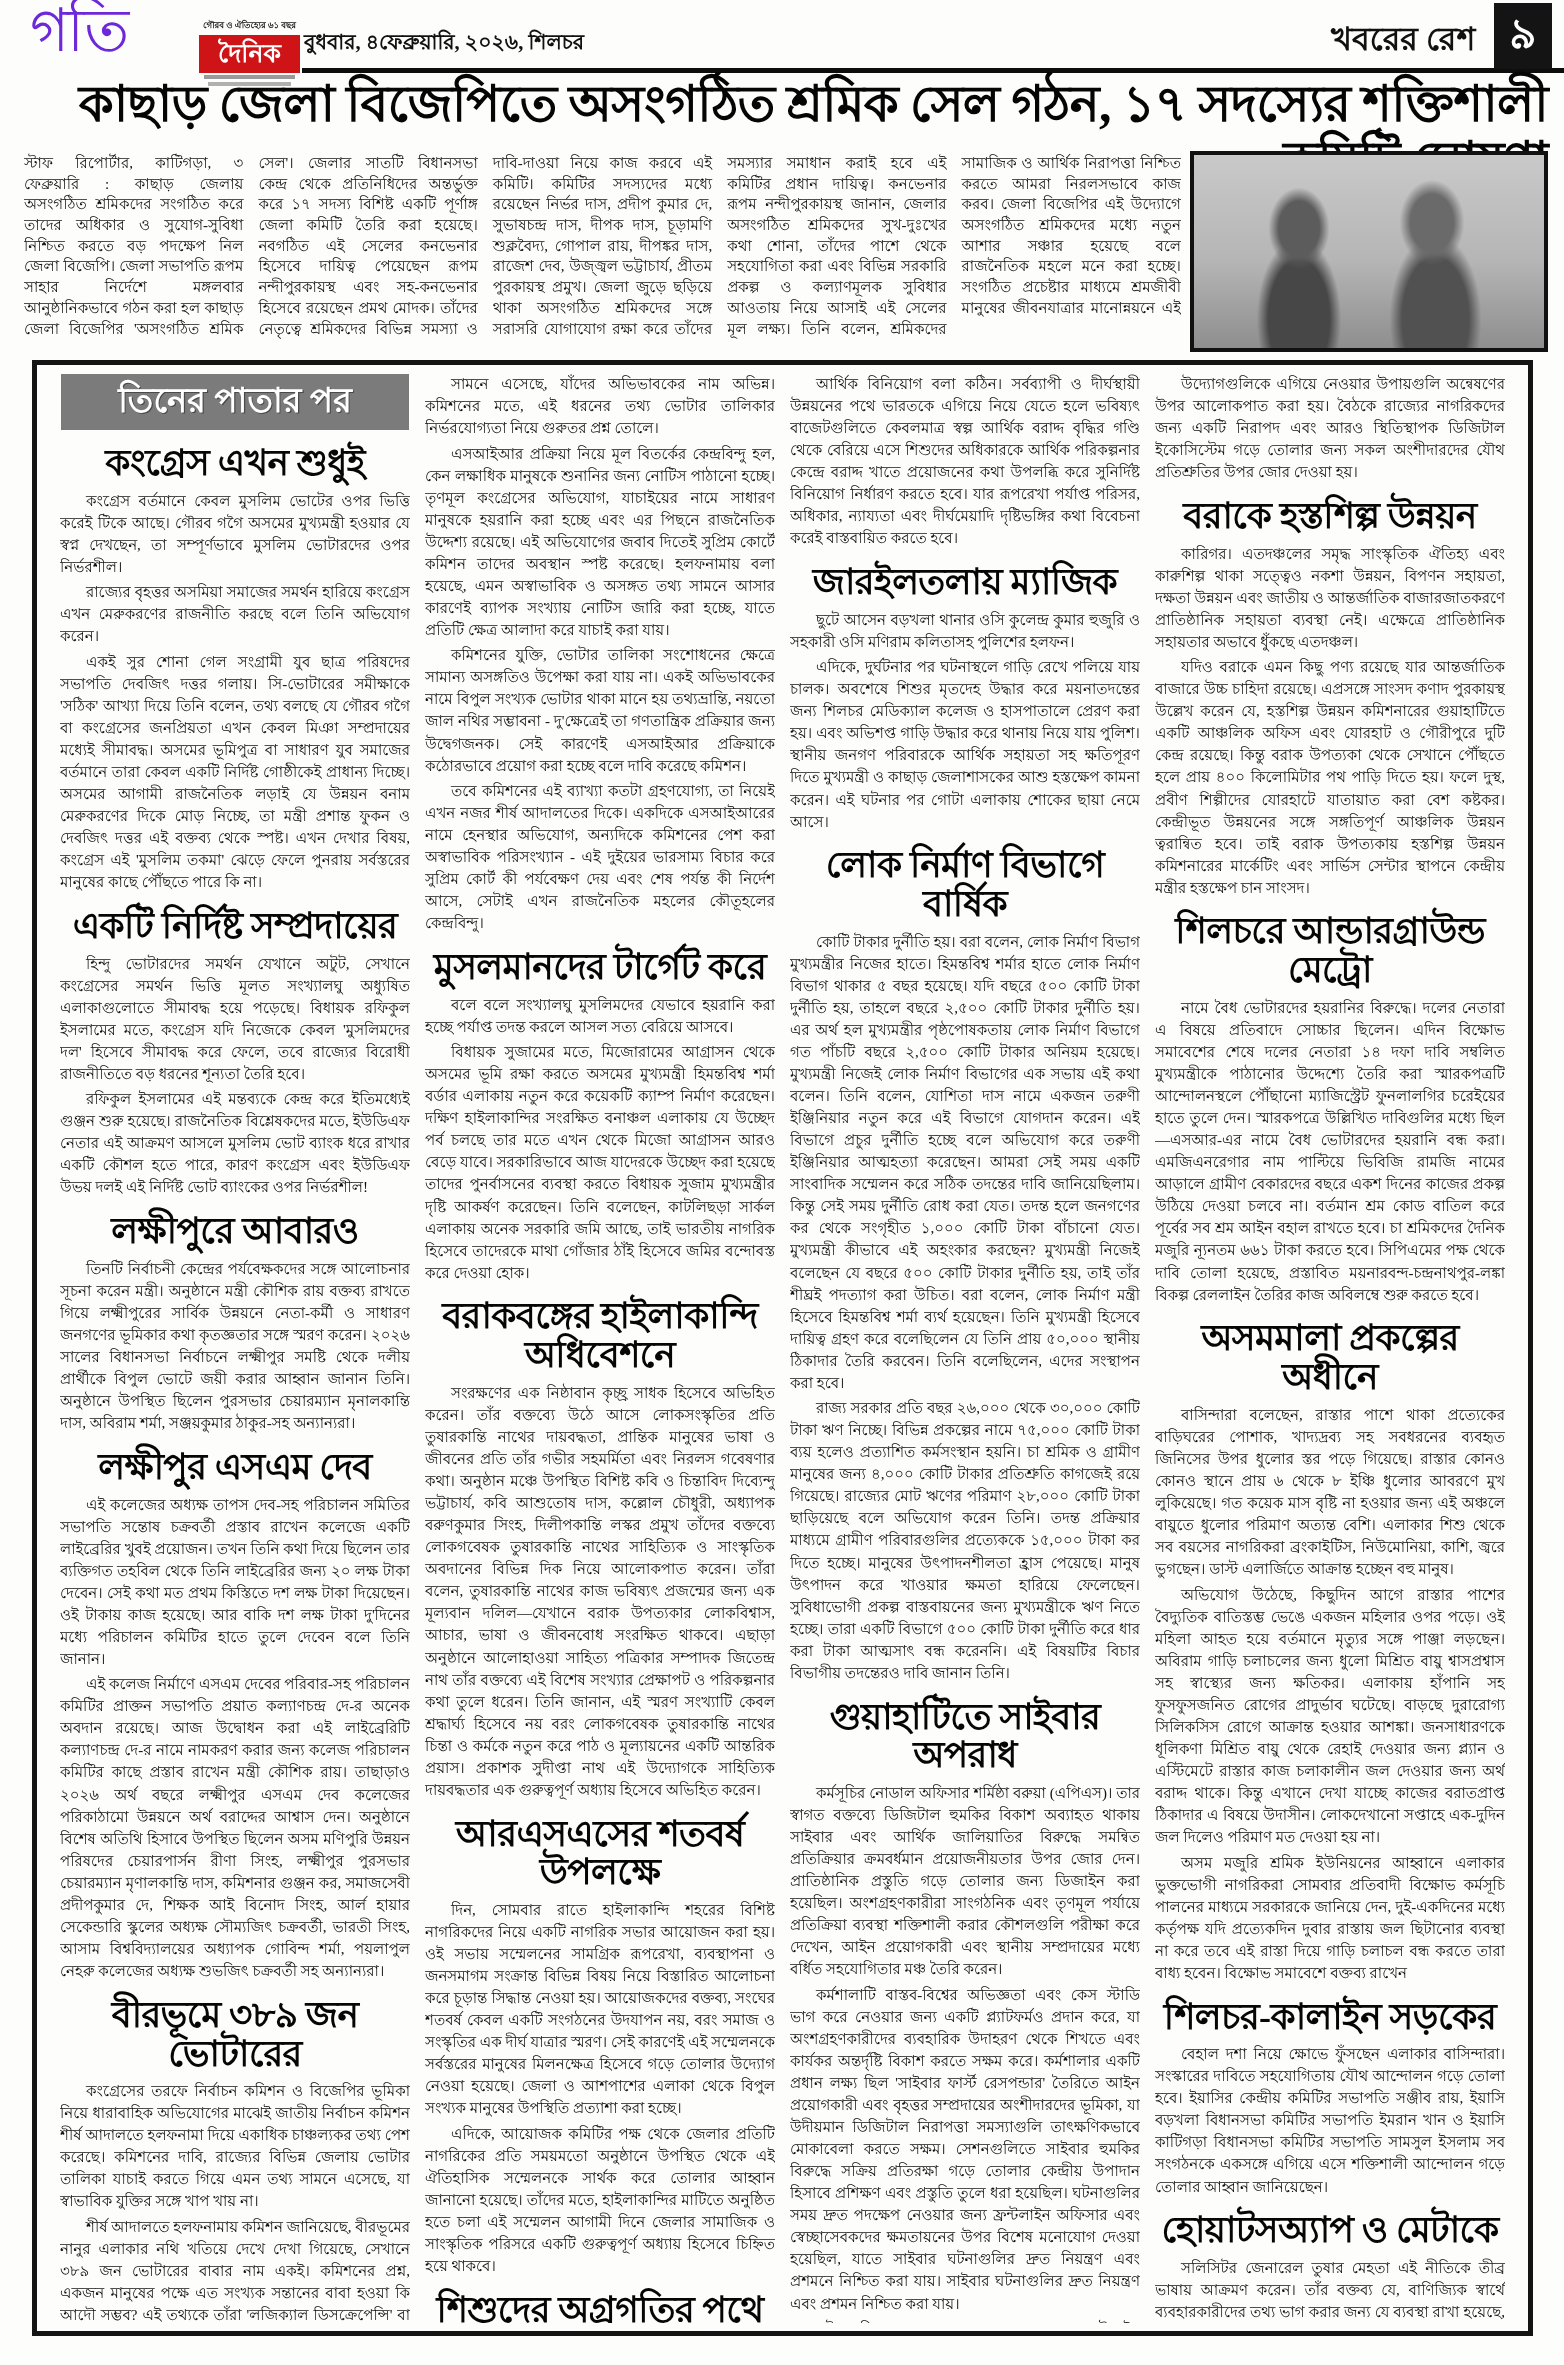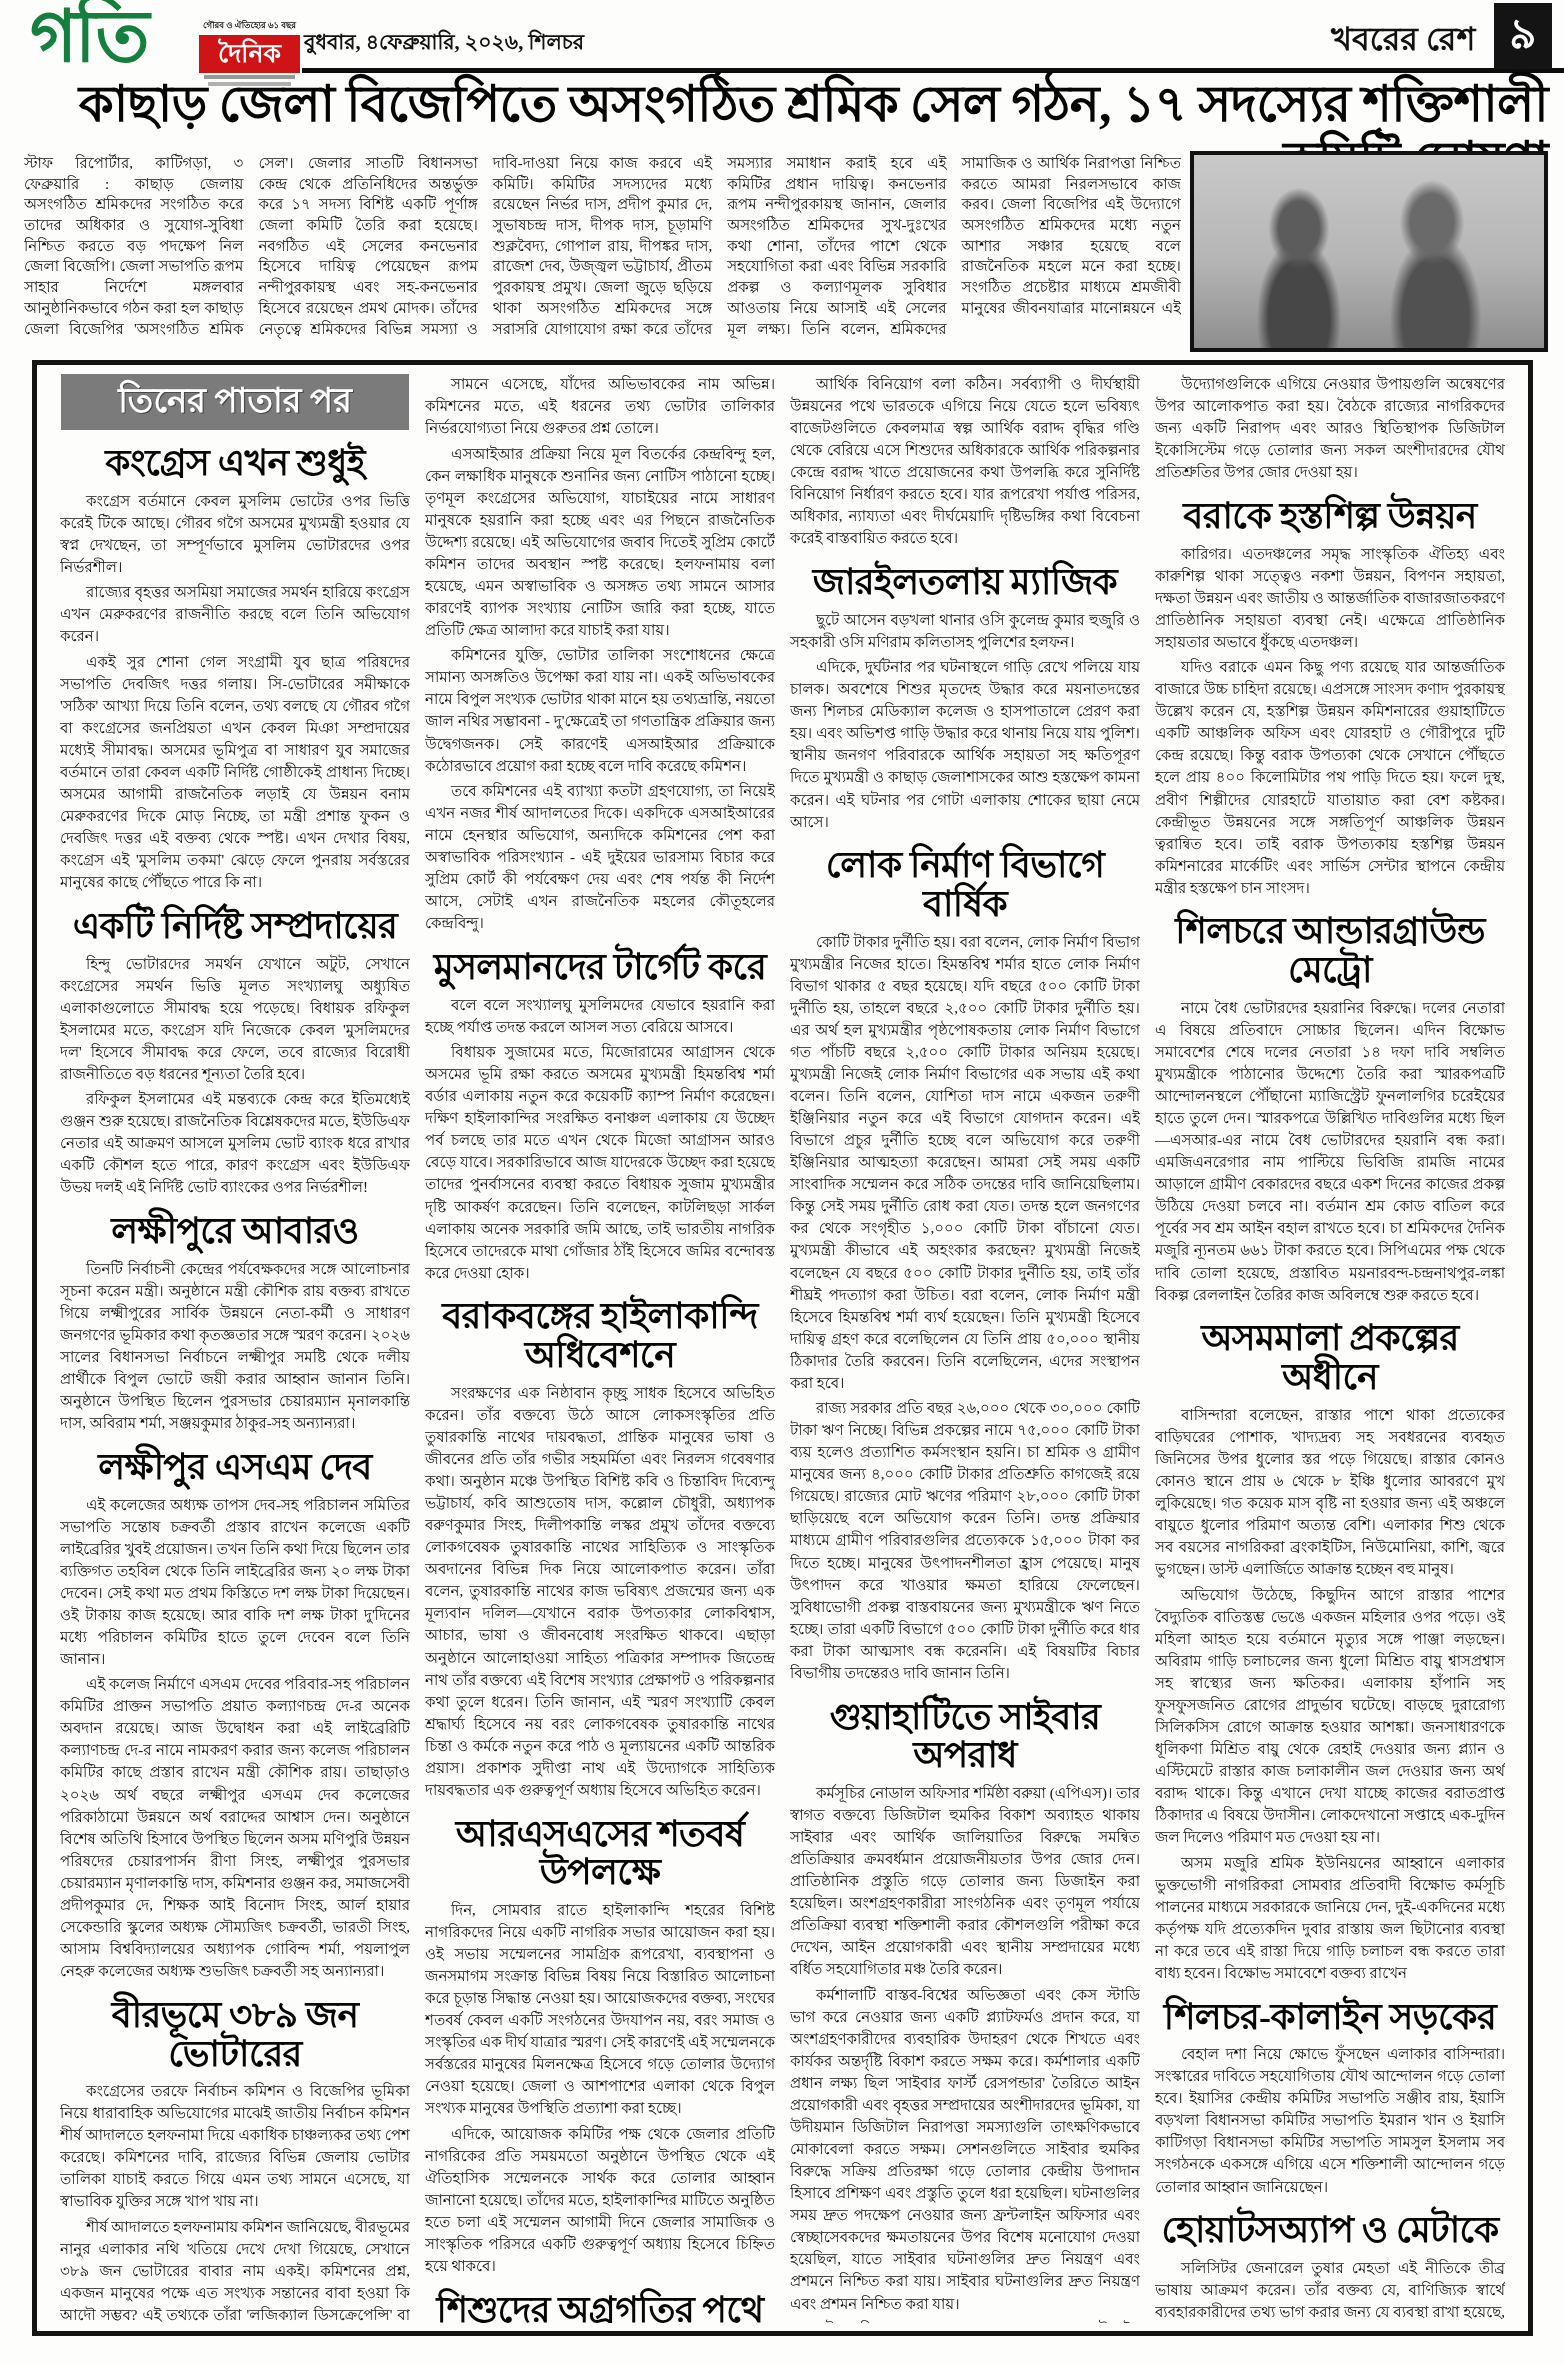--- a/index.html
+++ b/index.html
@@ -3,22 +3,22 @@
 <meta charset="utf-8">
 <style>
   html,body{margin:0;padding:0;}
   body{
     width:1565px;height:2366px;position:relative;background:#f7f6f2;
     font-family:"Liberation Serif","DejaVu Serif",serif;color:#111;
   }
   .page{position:absolute;inset:0;background:#fdfdfb;overflow:hidden;}
 
   
-  .masthead-logo{position:absolute;left:30px;top:1.1px;font-size:72px;font-weight:700;
-    letter-spacing:-2.3px;line-height:1.0;color:#15803d;}
+  .masthead-logo{position:absolute;left:30px;top:1.1px;font-size:60px;font-weight:400;
+    letter-spacing:-2.3px;line-height:1.0;color:#6d28d9;}
   .logo-unit{position:absolute;left:199px;top:19.4px;width:101px;text-align:center;}
   .logo-tagline{font-size:8.6px;font-weight:700;color:#222;white-space:nowrap;}
   .logo-box{margin-top:1.7px;background:#cf1418;color:#fff;font-size:25px;font-weight:900;
     padding:5.7px 3.4px 6.8px;line-height:1.0;}
   .logo-microline{height:4px;background:#9a9a9a;margin:2.9px 4.6px 0;}
   .logo-microline.short{margin:2.3px 9px 0;background:#b0b0b0;}
   .dateline{position:absolute;left:304px;top:27px;font-size:20.5px;font-weight:700;}
   .head-rule{position:absolute;left:302px;top:68px;width:1262px;height:5.1px;background:#0d0d0d;}
   .section-label{position:absolute;left:1331px;top:13.7px;font-size:32px;font-weight:900;white-space:nowrap;}
   .pagenum-box{position:absolute;left:1494px;top:3.4px;width:58px;height:66px;background:#141414;

